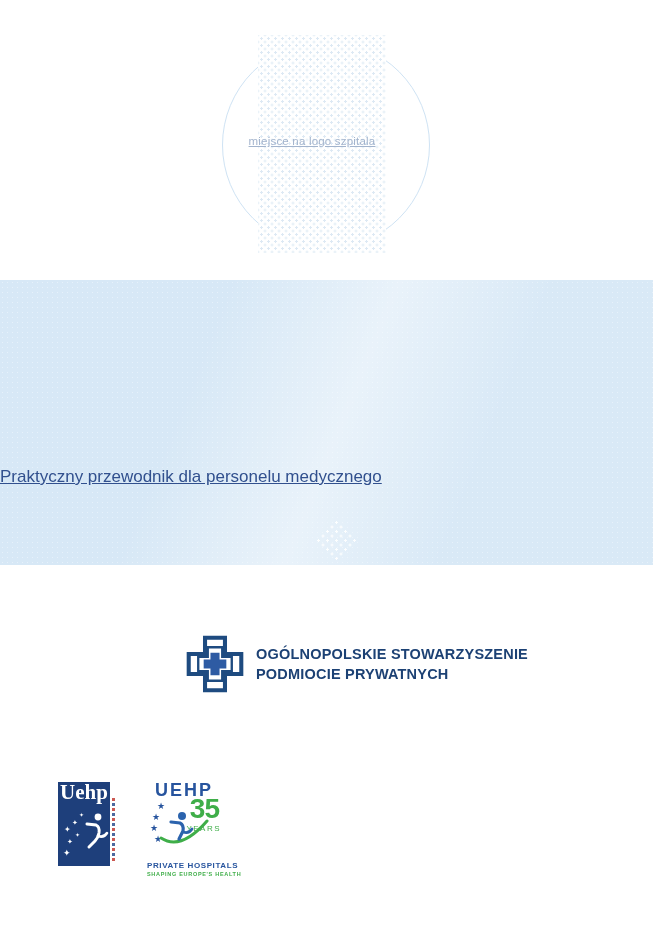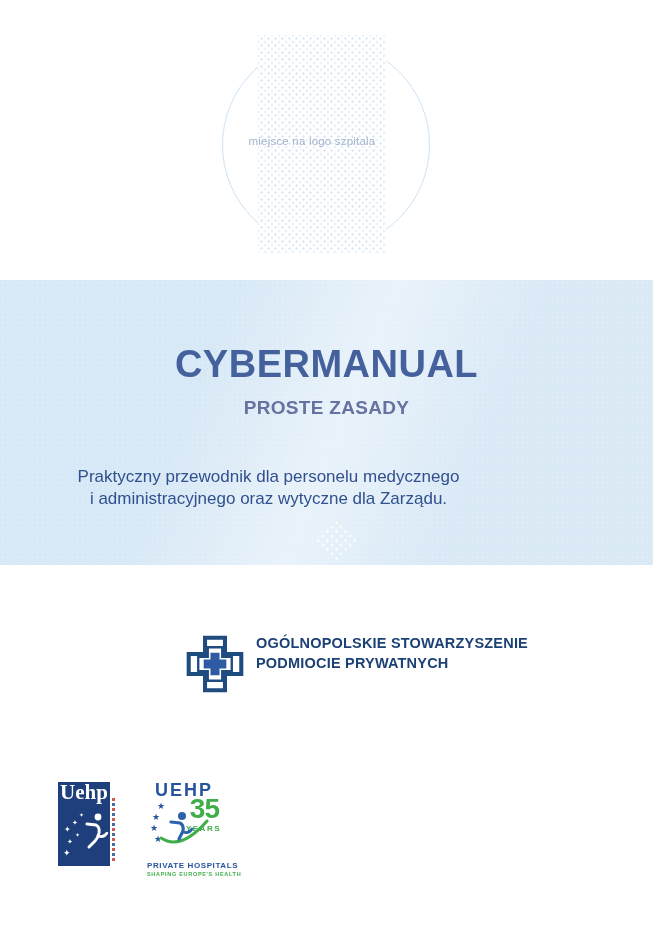--- a/index.html
+++ b/index.html
@@ -17,21 +17,21 @@
     position:absolute; left:258px; top:35px; width:128px; height:218px; z-index:2;
     background-color:#ffffff;
     background-image:
       radial-gradient(#dde9f4 1px, transparent 1.15px),
       radial-gradient(#e3edf6 1px, transparent 1.15px);
     background-size:7px 7px;
     background-position:0 0, 3.5px 3.5px;
   }
   .placeholder-label {
     position:absolute; left:222px; top:135px; width:180px; z-index:3;
-    text-align:center; color:#a3b4cd; font-size:11.5px; letter-spacing:0.2px;
+    text-align:center; color:#a3b4cd; font-size:11.5px; letter-spacing:0.2px;text-decoration:underline;
   }
 
   
   .hero-band {
     position:absolute; left:0; top:280px; width:653px; height:285px; z-index:1;
     background-color:#d7e8f6;
     background-image:
       linear-gradient(112deg, rgba(255,255,255,0) 30%, rgba(255,255,255,0.45) 52%, rgba(255,255,255,0.05) 72%),
       radial-gradient(rgba(255,255,255,0.4) 0.7px, transparent 1px);
     background-size:auto, 5px 5px;
@@ -41,35 +41,35 @@
     text-align:center; font-size:38px; font-weight:bold; color:#45619d;
     letter-spacing:0.5px; line-height:46px;
   }
   .hero-subtitle {
     position:absolute; left:0; top:397px; width:653px; z-index:4;
     text-align:center; font-size:19px; font-weight:bold; color:#66729f;
     line-height:22.5px; letter-spacing:0.3px;
   }
   .hero-desc {
     position:absolute; left:0; top:466px; width:537px; z-index:4;
-    text-align:center; font-size:17px; color:#31508e; line-height:22px;
+    font-size:17px; color:#31508e; line-height:22px;text-decoration:underline;
   }
   .watermark-dots {
     position:absolute; left:314px; top:518px; width:46px; height:46px; z-index:3;
     background-image:
       radial-gradient(rgba(255,255,255,0.9) 1px, transparent 1.2px),
       radial-gradient(rgba(255,255,255,0.9) 1px, transparent 1.2px);
     background-size:9px 9px; background-position:0 0, 4.5px 4.5px;
     -webkit-clip-path:polygon(50% 0,100% 50%,50% 100%,0 50%);
     clip-path:polygon(50% 0,100% 50%,50% 100%,0 50%);
   }
 
   
   .ossp {
-    position:absolute; left:186px; top:633px; display:flex; align-items:flex-start;
+    position:absolute; left:186px; top:633px; display:flex; align-items:center;
     gap:12px; z-index:4;
   }
   .ossp-cross { width:58px; height:62px; display:block; }
   .ossp-text {
     color:#1c4174; font-size:14.5px; font-weight:bold; line-height:20px;
     letter-spacing:0.2px; white-space:nowrap;
   }
 
   
   .uehp-classic { position:absolute; left:58px; top:782px; width:64px; height:86px; z-index:4; }
@@ -95,21 +95,21 @@
   .uehp-35 .wordmark {
     color:#27549e; font-weight:bold; font-size:18px; letter-spacing:2px; line-height:18px;
   }
   .uehp-35 .mid { position:relative; height:46px; }
   .uehp-35 .star { position:absolute; color:#27549e; line-height:1; }
   .uehp-35 .num35 {
     position:absolute; right:2px; top:-4px; color:#3fae49; font-weight:bold;
     font-size:28px; line-height:28px; letter-spacing:-1px;
   }
   .uehp-35 .years {
-    position:absolute; right:0px; top:25px; color:#3fae49; font-weight:bold;
+    position:absolute; right:0px; top:25px; color:#3fae49; font-weight:normal;
     font-size:8px; letter-spacing:1.5px;margin-left:24px;
   }
   .uehp-35 .figure35 { position:absolute; left:8px; top:6px; }
   .uehp-35 .tagline1 {
     color:#27549e; font-weight:bold; font-size:8px; letter-spacing:0.6px;
     margin-top:16px; white-space:nowrap;
   }
   .uehp-35 .tagline2 {
     color:#3fae49; font-weight:bold; font-size:5.5px; letter-spacing:0.7px;
     margin-top:1px; white-space:nowrap;
@@ -118,27 +118,24 @@
 </head>
 <body>
 
 <div class="page">
 
   <div class="placeholder-circle"></div>
   <div class="dot-pattern-top"></div>
   <div class="placeholder-label">miejsce na logo szpitala</div>
 
   <div class="hero-band"></div>
-  <div class="hero-title">CYBERMANUAL</div>
   <div class="hero-subtitle">
-    <div>PROSTE ZASADY</div>
   </div>
   <div class="hero-desc">
     <div>Praktyczny przewodnik dla personelu medycznego</div>
-    <div>i administracyjnego oraz wytyczne dla Zarządu.</div>
   </div>
   <div class="watermark-dots"></div>
 
   <div class="ossp">
     <svg class="ossp-cross" viewBox="0 0 64 64" xmlns="http://www.w3.org/2000/svg">
       <path d="M21 3 H43 V21 H61 V43 H43 V61 H21 V43 H3 V21 H21 Z" fill="#ffffff" stroke="#1e4b80" stroke-width="4.5"></path>
       <path d="M24 13.5 H40 V24 H50.5 V40 H40 V50.5 H24 V40 H13.5 V24 H24 Z" fill="#ffffff" stroke="#1e4b80" stroke-width="2.6"></path>
       <path d="M27 19.5 H37 V27 H44.5 V37 H37 V44.5 H27 V37 H19.5 V27 H27 Z" fill="#2e5ba3"></path>
     </svg>
     <div class="ossp-text">

